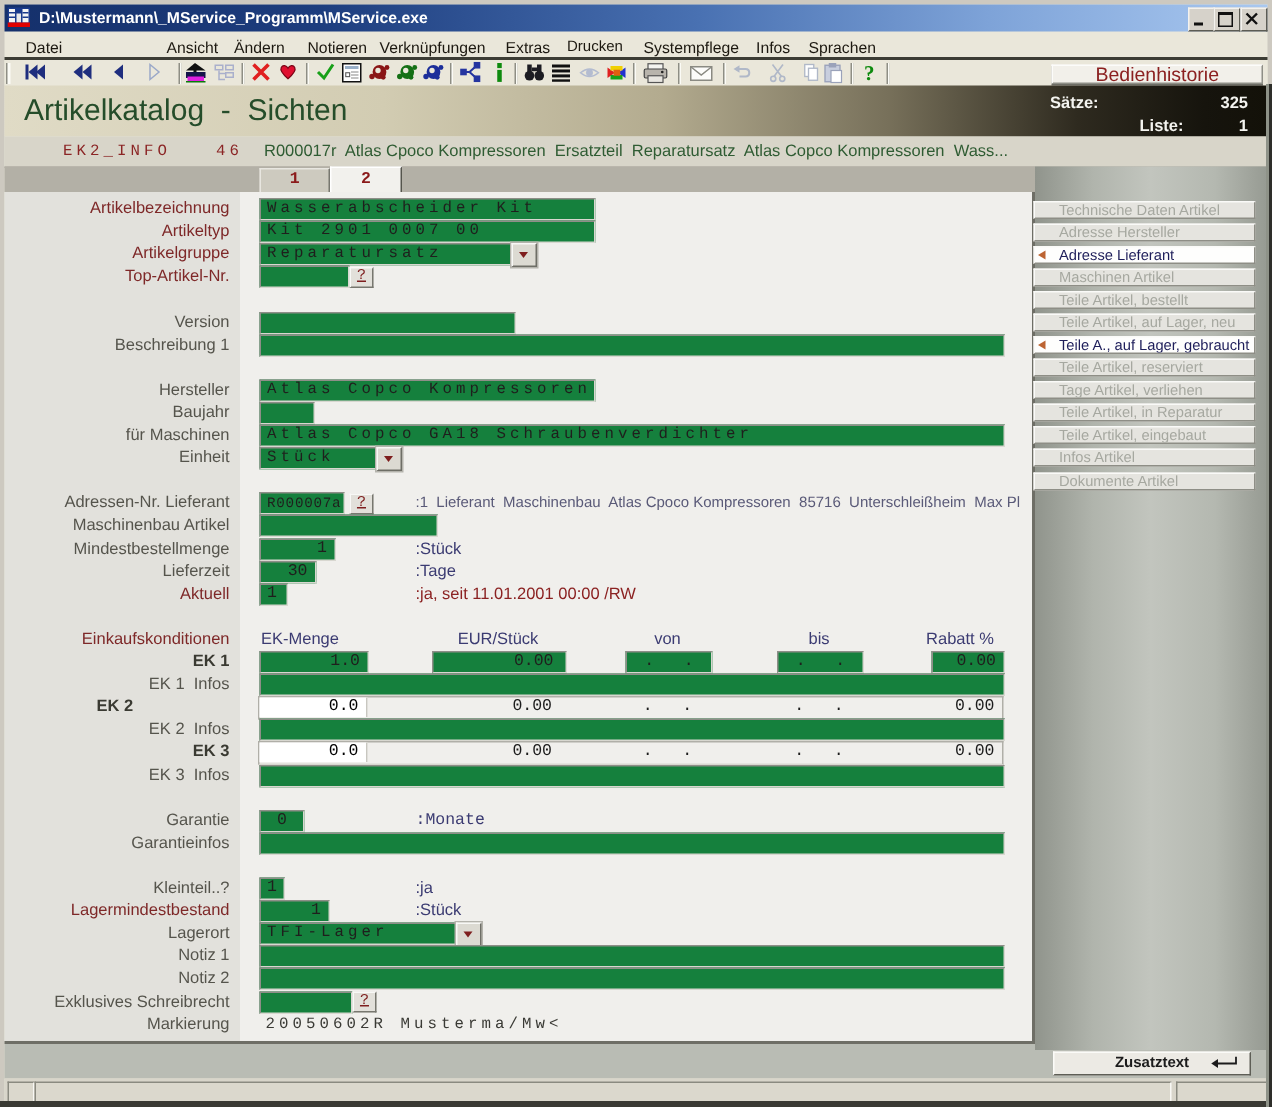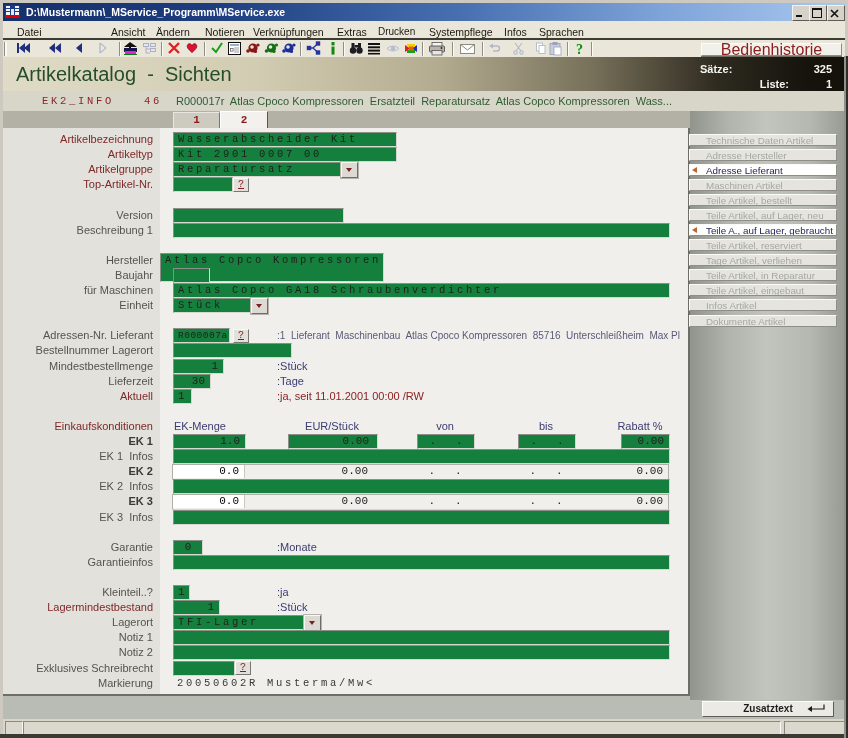--- a/index.html
+++ b/index.html
@@ -184,21 +184,21 @@
       <rect x="536.5" y="4" width="6" height="8"></rect>
       <rect x="539" y="6.5" width="6" height="8"></rect>
     </g>
 <g>
       <rect x="550" y="4.5" width="10" height="11" fill="#c8cede" stroke="#9aa2ba" stroke-width="0.9"></rect>
       <rect x="552.5" y="3" width="5" height="3" fill="#9aa2ba"></rect>
       <rect x="554" y="8" width="7" height="8" fill="#fff" stroke="#9aa2ba" stroke-width="0.8"></rect>
     </g>
 <text x="576" y="14.5" font-family="Liberation Serif" font-weight="bold" font-size="14" fill="#0e8a0e">?</text>
 </svg>
-<div class="abs" style="left:701px;top:43px;width:139px;height:11px;background:#f2f0ea;border:1px solid #8e8e86;border-top-color:#fcfcfa;border-left-color:#fcfcfa;box-shadow:0 1px 0 #6e6e66;font-size:16px;line-height:11px;text-align:center;color:#8b2020;">Bedienhistorie</div>
+<div class="abs" style="left:701px;top:43px;width:139px;height:11px;background:#f2f0ea;border:1px solid #8e8e86;border-top-color:#fcfcfa;border-left-color:#fcfcfa;box-shadow:0 1px 0 #6e6e66;font-size:13px;line-height:11px;text-align:center;color:#8b2020;">Bedienhistorie</div>
 <div class="abs" style="left:3px;top:56.5px;width:842px;height:34.5px;background:linear-gradient(90deg,#e0dbc6 0%,#d2ccb2 30%,#b3ab8f 52%,#77705a 70%,#2e2a1f 85%,#16140d 95%,#131109 100%);"></div>
 <div class="abs" style="left:16px;top:63px;font-size:20px;color:#254d2a;">Artikelkatalog&nbsp; - &nbsp;Sichten</div>
 <div class="abs" style="left:700px;top:63px;width:89px;font-size:11px;font-weight:bold;color:#f4f4f0;">Sätze:</div>
 <div class="abs" style="left:740px;top:63px;width:92px;text-align:right;font-size:11px;font-weight:bold;color:#f4f4f0;">325</div>
 <div class="abs" style="left:700px;top:78px;width:89px;text-align:right;font-size:11px;font-weight:bold;color:#f4f4f0;">Liste:</div>
 <div class="abs" style="left:740px;top:78px;width:92px;text-align:right;font-size:11px;font-weight:bold;color:#f4f4f0;">1</div>
 <div class="abs" style="left:3px;top:91px;width:842px;height:19.5px;background:#d8d5c9;border-bottom:1px solid #a8a69c;"></div>
 <div class="abs" style="left:42px;top:95px;font-family:'Liberation Mono',monospace;font-size:10.5px;letter-spacing:2.7px;color:#8b2525;">EK2_INFO</div>
 <div class="abs" style="left:144px;top:95px;font-family:'Liberation Mono',monospace;font-size:10.5px;letter-spacing:2.7px;color:#8b2525;">46</div>
 <div class="abs" style="left:176px;top:95px;width:504px;overflow:hidden;white-space:nowrap;font-size:11px;color:#2f5c33;">R000017r&nbsp; Atlas Cpoco Kompressoren&nbsp; Ersatzteil&nbsp; Reparatursatz&nbsp; Atlas Copco Kompressoren&nbsp; Wass...</div>
@@ -222,35 +222,35 @@
     <i></i>
   </div>
 <div class="lbl lblr" style="top:178.3px;">Top-Artikel-Nr.</div>
 <div class="fld " style="left:173px;top:177.3px;width:60px;height:15px;"></div>
 <div class="qb" style="left:233px;top:177.8px;">?</div>
 <div class="lbl " style="top:208.5px;">Version</div>
 <div class="fld " style="left:173px;top:207.5px;width:171px;height:15px;"></div>
 <div class="lbl " style="top:223.6px;">Beschreibung 1</div>
 <div class="fld " style="left:173px;top:222.6px;width:497px;height:15px;"></div>
 <div class="lbl " style="top:253.8px;">Hersteller</div>
-<div class="fld " style="left:160px;top:252.8px;width:224px;height:29px;">Atlas Copco Kompressoren</div>
+<div class="fld " style="left:173px;top:252.8px;width:224px;height:15px;">Atlas Copco Kompressoren</div>
 <div class="lbl " style="top:268.9px;">Baujahr</div>
 <div class="fld " style="left:173px;top:267.9px;width:37px;height:15px;"></div>
 <div class="lbl " style="top:284.0px;">für Maschinen</div>
 <div class="fld " style="left:173px;top:283.0px;width:497px;height:15px;">Atlas Copco GA18 Schraubenverdichter</div>
 <div class="lbl " style="top:299.1px;">Einheit</div>
 <div class="fld " style="left:173px;top:298.1px;width:79px;height:15px;">Stück</div>
 <div class="ddb" style="left:251px;top:298.1px;">
     <i></i>
   </div>
 <div class="lbl " style="top:329.3px;">Adressen-Nr. Lieferant</div>
 <div class="fld " style="left:173px;top:328.3px;width:57px;height:15px;font-size:9.5px;letter-spacing:0.5px;">R000007a</div>
 <div class="qb" style="left:233px;top:328.8px;">?</div>
 <div class="inf" style="top:329.3px;color:#5a5a78;font-size:10px;width:403px;overflow:hidden;">:1&nbsp; Lieferant&nbsp; Maschinenbau&nbsp; Atlas Cpoco Kompressoren&nbsp; 85716&nbsp; Unterschleißheim&nbsp; Max Pl..</div>
-<div class="lbl " style="top:344.4px;">Bestellnummer Lagerort</div>
+<div class="lbl " style="top:344.4px;">Maschinenbau Artikel</div>
 <div class="fld " style="left:173px;top:343.4px;width:119px;height:15px;"></div>
 <div class="lbl " style="top:359.5px;">Mindestbestellmenge</div>
 <div class="fld num" style="left:173px;top:358.5px;width:51px;height:15px;">1</div>
 <div class="inf" style="top:359.5px;">:Stück</div>
 <div class="lbl " style="top:374.6px;">Lieferzeit</div>
 <div class="fld num" style="left:173px;top:373.6px;width:38px;height:15px;">30</div>
 <div class="inf" style="top:374.6px;">:Tage</div>
 <div class="lbl lblr" style="top:389.7px;">Aktuell</div>
 <div class="fld " style="left:173px;top:388.7px;width:19px;height:15px;font-size:11px;letter-spacing:0;">1</div>
 <div class="inf" style="top:389.7px;color:#8b2222;">:ja, seit 11.01.2001 00:00 /RW</div>
@@ -267,35 +267,35 @@
 <div class="fld num" style="left:621px;top:434.0px;width:49px;height:15px;">0.00</div>
 <div class="lbl lblb" style="top:435.0px;">EK 1</div>
 <div class="lbl " style="top:450.1px;">EK 1&nbsp; Infos</div>
 <div class="fld " style="left:173px;top:449.1px;width:497px;height:15px;"></div>
 <div class="abs" style="left:172px;top:464.2px;width:495px;height:14px;border:1px solid #b0afa8;border-bottom-color:#d8d7d0;"></div>
 <div class="abs" style="left:173px;top:465.2px;width:72px;height:13px;background:#fff;border-right:1px solid #c8c7c0;font-family:'Liberation Mono',monospace;font-size:11px;text-align:right;padding-right:5px;box-sizing:border-box;line-height:13px;">0.0</div>
 <div class="abs" style="left:288px;top:465.2px;width:88px;height:13px;font-family:'Liberation Mono',monospace;font-size:11px;text-align:right;padding-right:8px;box-sizing:border-box;line-height:13px;color:#1c1c1c;">0.00</div>
 <div class="abs" style="left:417px;top:465.2px;width:56px;height:13px;font-family:'Liberation Mono',monospace;font-size:11px;text-align:center;box-sizing:border-box;line-height:13px;color:#1c1c1c;">.&nbsp;&nbsp;&nbsp;.</div>
 <div class="abs" style="left:518px;top:465.2px;width:56px;height:13px;font-family:'Liberation Mono',monospace;font-size:11px;text-align:center;box-sizing:border-box;line-height:13px;color:#1c1c1c;">.&nbsp;&nbsp;&nbsp;.</div>
 <div class="abs" style="left:621px;top:465.2px;width:47px;height:13px;font-family:'Liberation Mono',monospace;font-size:11px;text-align:right;padding-right:5px;box-sizing:border-box;line-height:13px;color:#1c1c1c;">0.00</div>
-<div class="lbl lblb" style="top:465.2px;">EK 2</div>
+<div class="lbl lblb" style="top:465.2px;text-align:center;">EK 2</div>
 <div class="lbl " style="top:480.3px;">EK 2&nbsp; Infos</div>
 <div class="fld " style="left:173px;top:479.3px;width:497px;height:15px;"></div>
 <div class="abs" style="left:172px;top:494.4px;width:495px;height:14px;border:1px solid #b0afa8;border-bottom-color:#d8d7d0;"></div>
 <div class="abs" style="left:173px;top:495.4px;width:72px;height:13px;background:#fff;border-right:1px solid #c8c7c0;font-family:'Liberation Mono',monospace;font-size:11px;text-align:right;padding-right:5px;box-sizing:border-box;line-height:13px;">0.0</div>
 <div class="abs" style="left:288px;top:495.4px;width:88px;height:13px;font-family:'Liberation Mono',monospace;font-size:11px;text-align:right;padding-right:8px;box-sizing:border-box;line-height:13px;color:#1c1c1c;">0.00</div>
 <div class="abs" style="left:417px;top:495.4px;width:56px;height:13px;font-family:'Liberation Mono',monospace;font-size:11px;text-align:center;box-sizing:border-box;line-height:13px;color:#1c1c1c;">.&nbsp;&nbsp;&nbsp;.</div>
 <div class="abs" style="left:518px;top:495.4px;width:56px;height:13px;font-family:'Liberation Mono',monospace;font-size:11px;text-align:center;box-sizing:border-box;line-height:13px;color:#1c1c1c;">.&nbsp;&nbsp;&nbsp;.</div>
 <div class="abs" style="left:621px;top:495.4px;width:47px;height:13px;font-family:'Liberation Mono',monospace;font-size:11px;text-align:right;padding-right:5px;box-sizing:border-box;line-height:13px;color:#1c1c1c;">0.00</div>
 <div class="lbl lblb" style="top:495.4px;">EK 3</div>
 <div class="lbl " style="top:510.5px;">EK 3&nbsp; Infos</div>
 <div class="fld " style="left:173px;top:509.5px;width:497px;height:15px;"></div>
 <div class="lbl " style="top:540.7px;">Garantie</div>
 <div class="fld num" style="left:173px;top:539.7px;width:30px;height:15px;text-align:center;padding-right:0;">0</div>
-<div class="inf" style="top:540.7px;">:Monate</div>
+<div class="inf" style="top:540.7px;font-family:Liberation Mono, monospace;">:Monate</div>
 <div class="lbl " style="top:555.8px;">Garantieinfos</div>
 <div class="fld " style="left:173px;top:554.8px;width:497px;height:15px;"></div>
 <div class="lbl " style="top:586.0px;">Kleinteil..?</div>
 <div class="fld " style="left:173px;top:585.0px;width:17px;height:15px;font-size:11px;letter-spacing:0;">1</div>
 <div class="inf" style="top:586.0px;">:ja</div>
 <div class="lbl lblr" style="top:601.1px;">Lagermindestbestand</div>
 <div class="fld num" style="left:173px;top:600.1px;width:47px;height:15px;">1</div>
 <div class="inf" style="top:601.1px;">:Stück</div>
 <div class="lbl " style="top:616.2px;">Lagerort</div>
 <div class="fld " style="left:173px;top:615.2px;width:132px;height:15px;">TFI-Lager</div>

